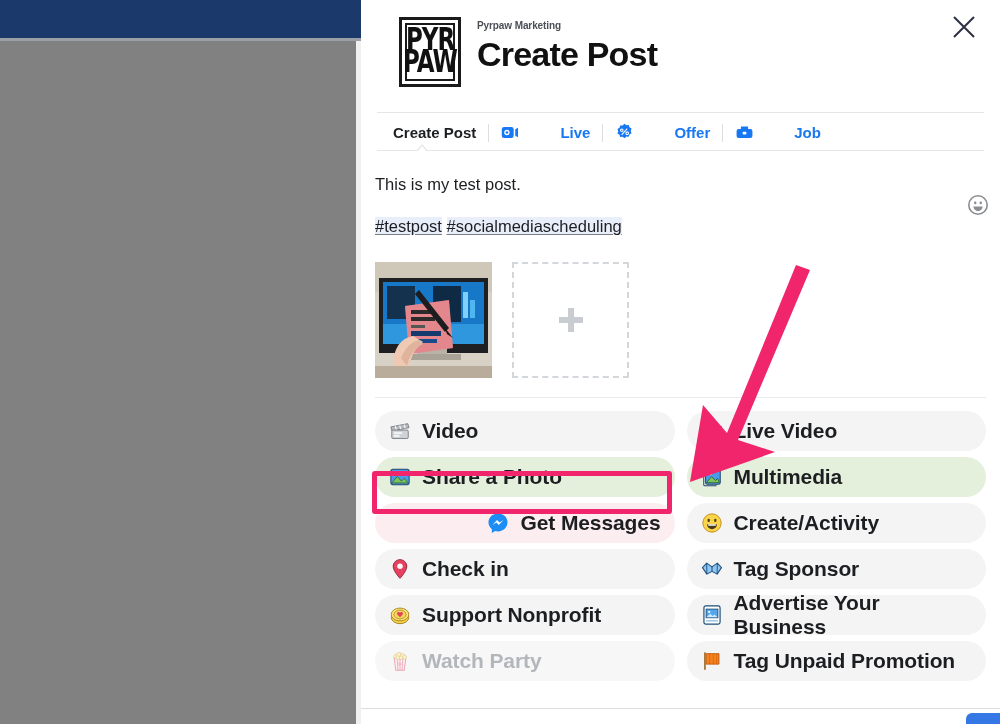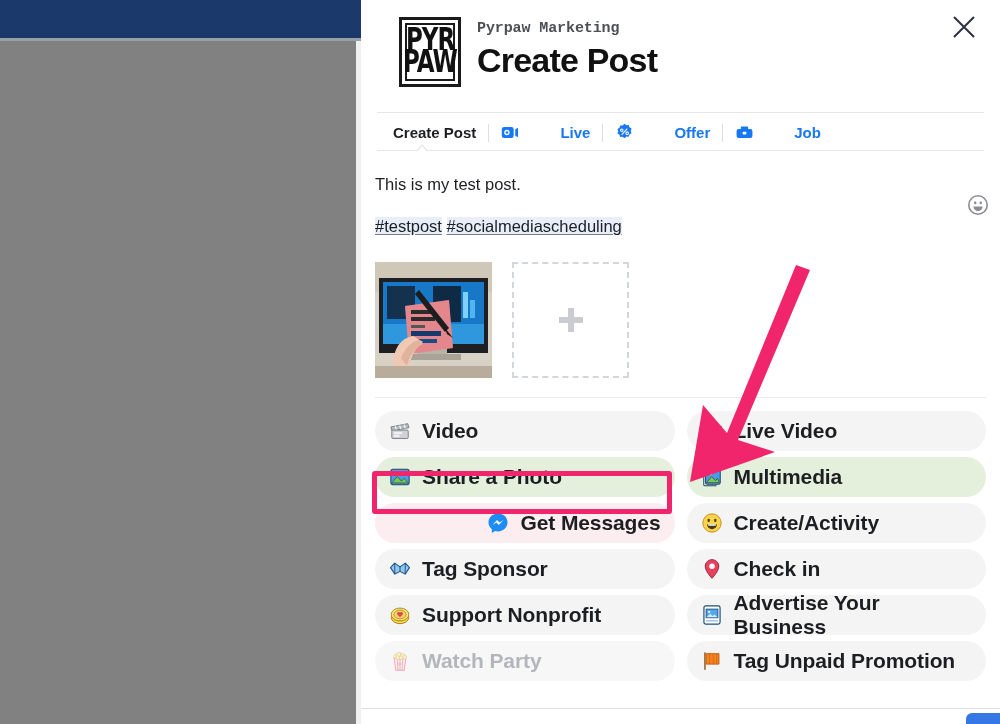--- a/index.html
+++ b/index.html
@@ -60,23 +60,22 @@
   .logo-line {
     font-family: "DejaVu Sans", sans-serif;
     font-weight: 900; font-size: 23px; color: #111;
     letter-spacing: -1px;
     transform: scaleY(1.35);
     display: block;
   }
   .logo-line.l1 { margin-bottom: 4px; }
   .header-text { padding-top: 6px; }
   .brand-name {
-    font-size: 15px; font-weight: bold; color: #4b4f56;
+    font-size: 10px; font-weight: bold; color: #4b4f56;
     letter-spacing: -0.1px;
-    font-family: Liberation Mono, monospace;
   }
   .page-title {
     font-size: 34px; font-weight: bold; color: #111;
     letter-spacing: -0.8px; margin-top: 4px;
   }
   .close-btn {
     position: absolute; right: 18px; top: 9px;
     width: 36px; height: 36px;
     display: flex; align-items: center; justify-content: center;
     cursor: pointer;
@@ -415,33 +414,33 @@
           <rect x="7.2" y="7.4" width="2.4" height="3.4" rx="1.1" fill="#4a3a1a"></rect>
           <rect x="14.4" y="7.4" width="2.4" height="3.4" rx="1.1" fill="#4a3a1a"></rect>
           <path d="M6.6 13.4h10.8a5.4 5.4 0 01-10.8 0z" fill="#4a3a1a"></path>
           <path d="M7.6 13.4h8.8a4.4 4.4 0 01-.5 1.6H8.1a4.4 4.4 0 01-.5-1.6z" fill="#fff"></path>
         </svg>
         <span class="act-label">Create/Activity</span>
       </div>
 
       <div class="act">
         <svg class="act-ico" viewBox="0 0 24 24">
+          <path d="M12 1.8c-4.1 0-7.4 3.3-7.4 7.3 0 5.4 7.4 13.1 7.4 13.1s7.4-7.7 7.4-13.1c0-4-3.3-7.3-7.4-7.3z" fill="#e8415f" stroke="#8c1d32" stroke-width="1"></path>
+          <circle cx="12" cy="9" r="3" fill="#fff"></circle>
+        </svg>
+        <span class="act-label">Check in</span>
+      </div>
+
+      <div class="act">
+        <svg class="act-ico" viewBox="0 0 24 24">
           <path d="M1.6 10.5 L6.2 5.6 L12 9.6 L17.8 5.6 L22.4 10.5 L17.6 17.6 L12 14.6 L6.4 17.6Z" fill="#8fc7f5" stroke="#1f4e77" stroke-width="1.1" stroke-linejoin="round"></path>
           <path d="M12 9.6 L12 14.6" stroke="#1f4e77" stroke-width="1.1"></path>
           <path d="M6.2 5.6 L6.4 17.6 M17.8 5.6 L17.6 17.6" stroke="#1f4e77" stroke-width="1"></path>
         </svg>
         <span class="act-label">Tag Sponsor</span>
-      </div>
-
-      <div class="act">
-        <svg class="act-ico" viewBox="0 0 24 24">
-          <path d="M12 1.8c-4.1 0-7.4 3.3-7.4 7.3 0 5.4 7.4 13.1 7.4 13.1s7.4-7.7 7.4-13.1c0-4-3.3-7.3-7.4-7.3z" fill="#e8415f" stroke="#8c1d32" stroke-width="1"></path>
-          <circle cx="12" cy="9" r="3" fill="#fff"></circle>
-        </svg>
-        <span class="act-label">Check in</span>
       </div>
 
       <div class="act">
         <svg class="act-ico" viewBox="0 0 24 24">
           <ellipse cx="12" cy="14.5" rx="9.6" ry="7" fill="#f2cf4a" stroke="#a8821c" stroke-width="1"></ellipse>
           <ellipse cx="12" cy="11.4" rx="9.6" ry="7" fill="#fbe37a" stroke="#a8821c" stroke-width="1"></ellipse>
           <ellipse cx="12" cy="11.4" rx="6.6" ry="4.8" fill="#f6d65c" stroke="#a8821c" stroke-width="0.8"></ellipse>
           <path d="M12 14.4 C8.6 12 8.2 10.2 9.4 9.1 C10.4 8.2 11.6 8.7 12 9.5 C12.4 8.7 13.6 8.2 14.6 9.1 C15.8 10.2 15.4 12 12 14.4Z" fill="#e0435c"></path>
         </svg>
         <span class="act-label">Support Nonprofit</span>

